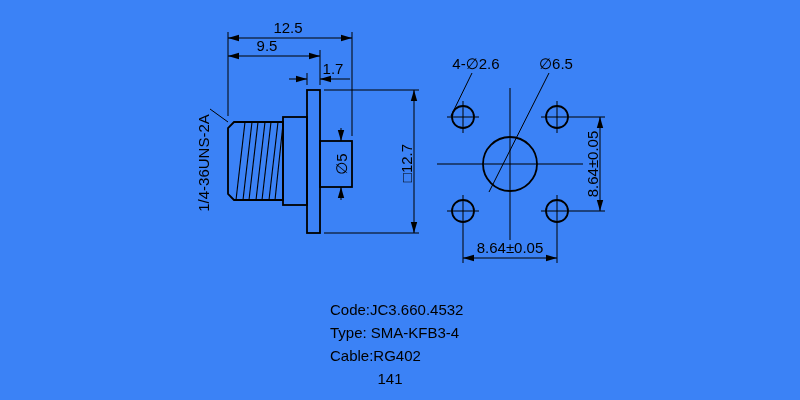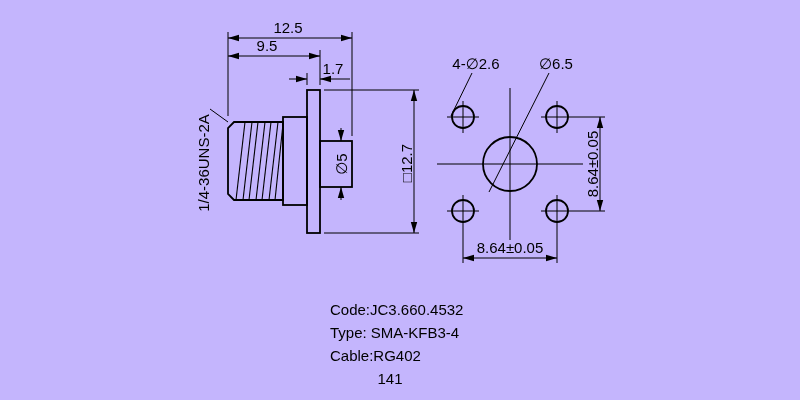--- a/index.html
+++ b/index.html
@@ -1,16 +1,16 @@
 <!DOCTYPE html>
 <html><head>
 <meta charset="utf-8">
 <style>
   html, body { margin: 0; padding: 0; background: #fff; }
-  .stage { width: 800px; height: 400px; position: relative; background: #c4b5fd; }
+  .stage { width: 800px; height: 400px; position: relative; background: #3b82f6; }
   svg { font-family: "Liberation Sans", "DejaVu Sans", sans-serif; }
   text { fill: #000; font-size: 15px; }
   .outline { stroke: #000; stroke-width: 1.8; fill: none; }
   .hatch   { stroke: #000; stroke-width: 1.1; fill: none; }
   .thin    { stroke: #000; stroke-width: 1;   fill: none; }
   .info-text { font-size: 15px; }
 </style>
 </head>
 <body>
 

